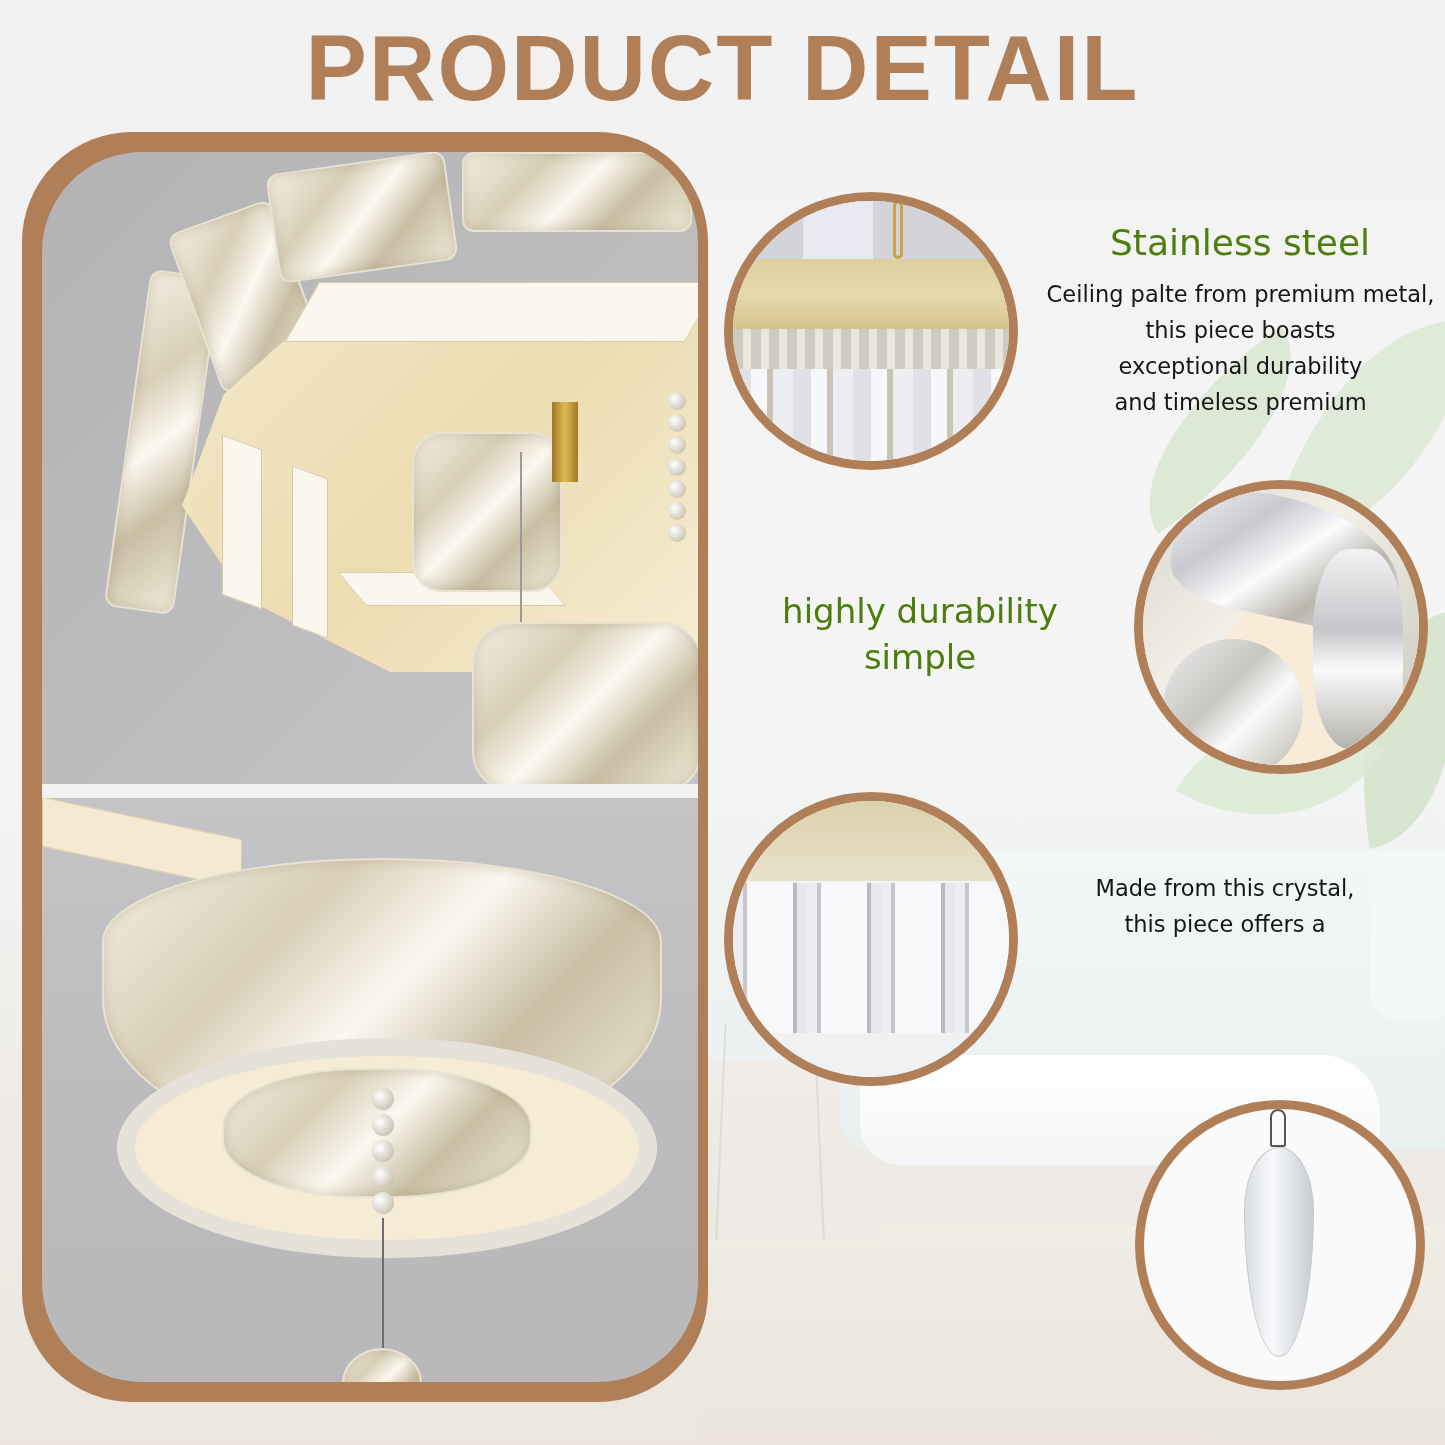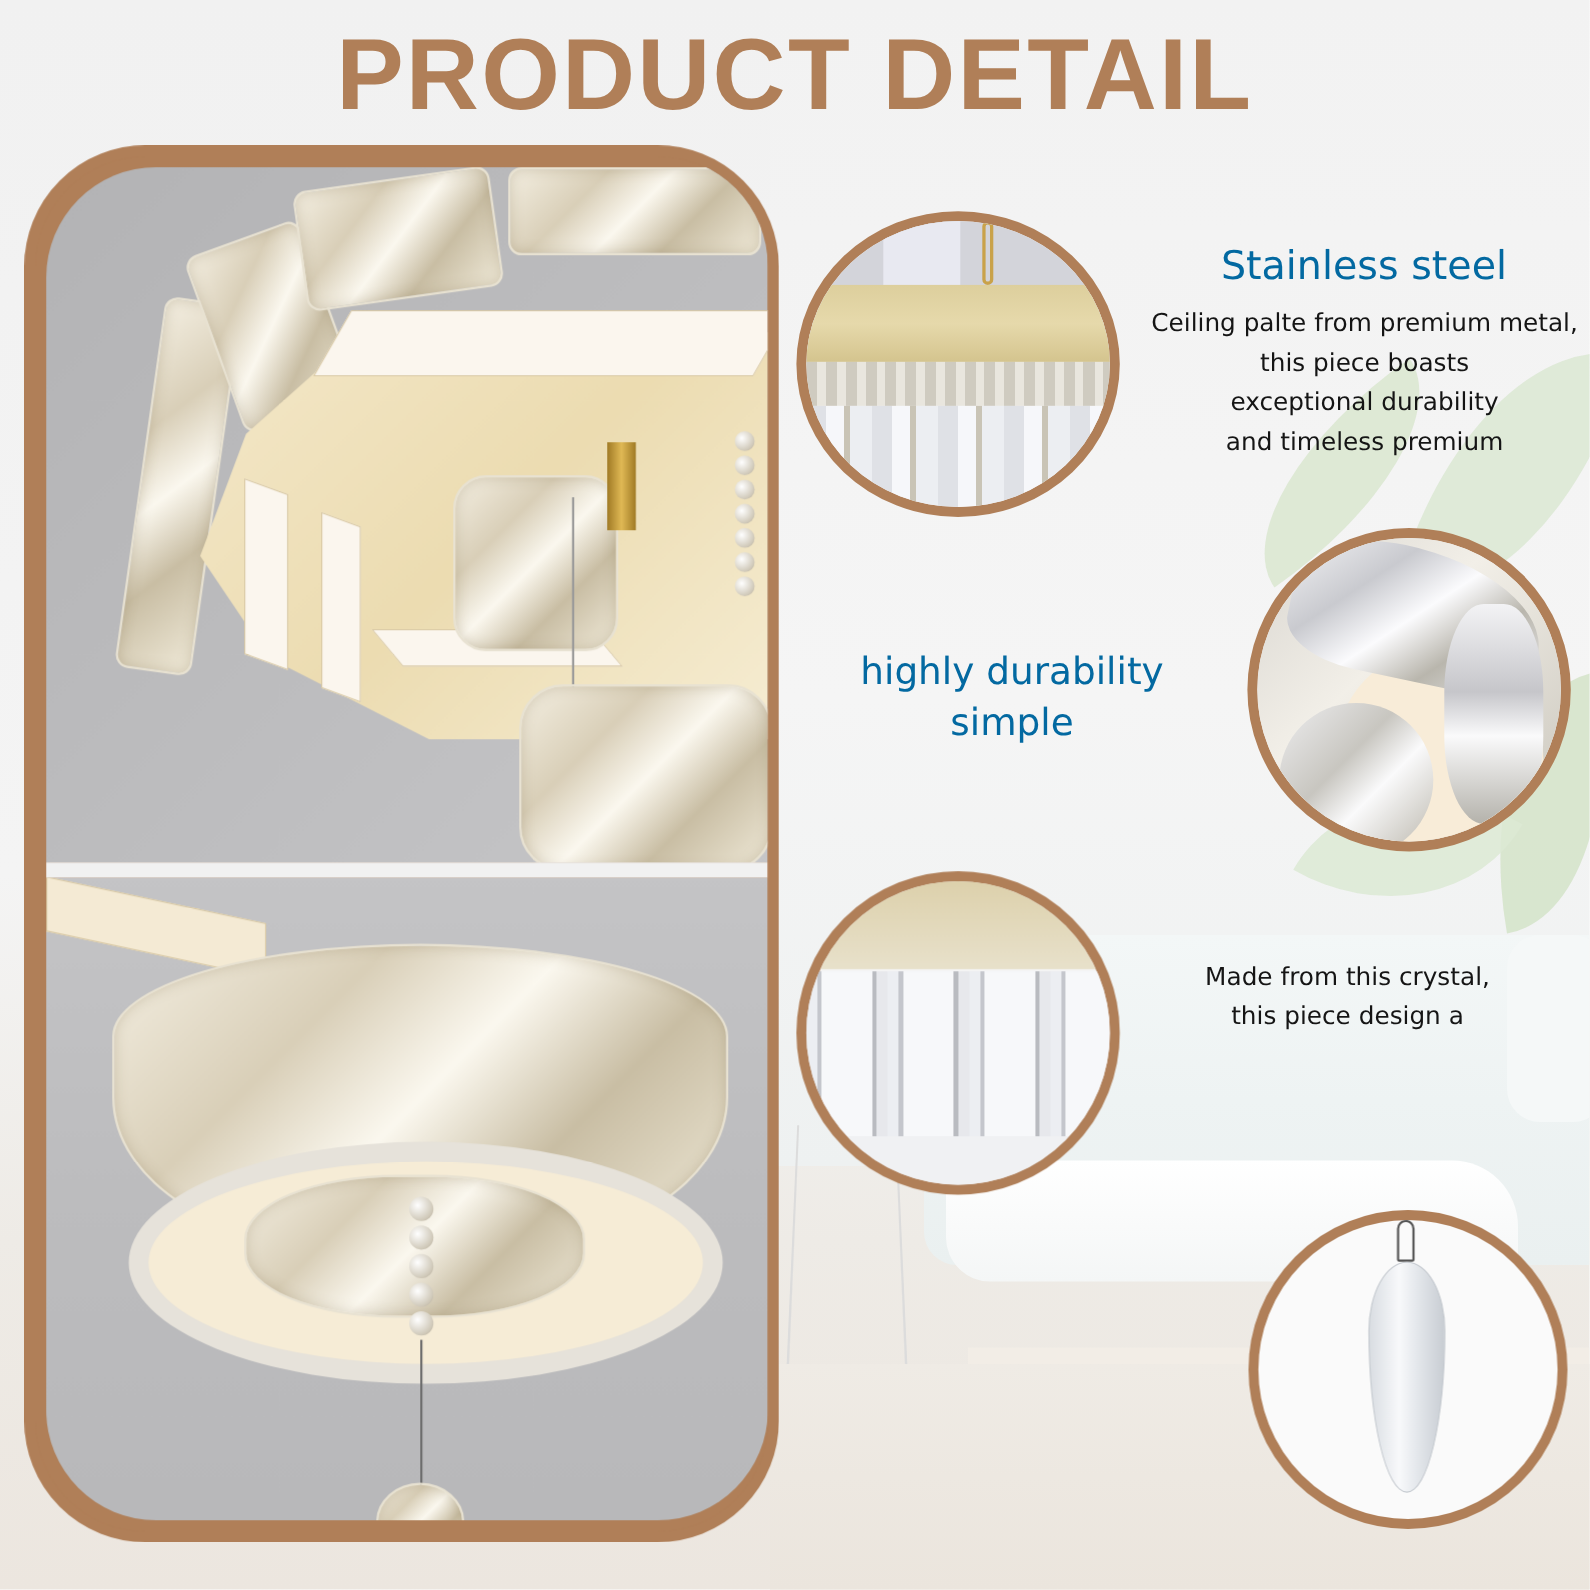--- a/index.html
+++ b/index.html
@@ -95,21 +95,21 @@
   .c3 .bottom { position:absolute; left:0; top: 232px; width:100%; height: 60px; background: #f0f1f3; }
 
   
   .c4 .drop { position: absolute; left: 100px; top: 38px; width: 70px; height: 210px;
     border-radius: 50% 50% 50% 50% / 30% 30% 70% 70%;
     background: linear-gradient(90deg, #d9dde2 0%, #f8f9fb 40%, #e7eaee 60%, #c8cdd3 100%);
     border: 1px solid #c3c8ce; }
   .c4 .hook { position: absolute; left: 126px; top: 0; width: 16px; height: 38px; border: 2px solid #555; border-radius: 8px 8px 2px 2px; }
 
   
-  .heading-brown { color: #0369a1; font-family: "DejaVu Sans", sans-serif; }
+  .heading-brown { color: #4d7c0f; font-family: "DejaVu Sans", sans-serif; }
   .h-steel { position: absolute; left: 1060px; top: 220px; width: 360px; text-align: center; font-size: 36px; line-height: 46px; }
   .p-steel { position: absolute; left: 1028px; top: 276px; width: 425px; text-align: center; font-size: 22.5px; line-height: 36px; color: #151515; }
   .h-crystal { position: absolute; left: 730px; top: 588px; width: 380px; text-align: center; font-size: 34px; line-height: 46px; }
   .p-crystal { position: absolute; left: 1045px; top: 870px; width: 360px; text-align: center; font-size: 22.5px; line-height: 36px; color: #151515; }
   .line { display: block; white-space: nowrap; }
 </style>
 </head>
 <body>
 
 <div class="bg-wall"></div>
@@ -204,14 +204,14 @@
   <span class="line">and timeless premium</span>
 </div>
 
 <div class="h-crystal heading-brown">
   <span class="line">highly durability</span>
   <span class="line">simple</span>
 </div>
 
 <div class="p-crystal">
   <span class="line">Made from this crystal,</span>
-  <span class="line">this piece design a</span>
+  <span class="line">this piece offers a</span>
 </div>
 
 </body></html>

